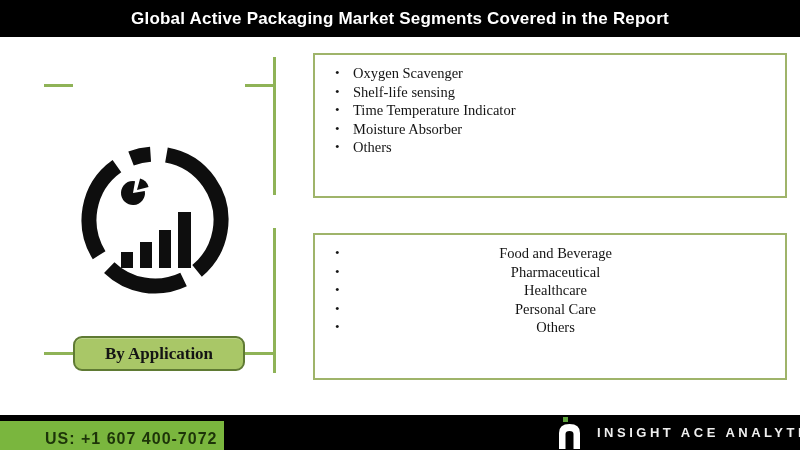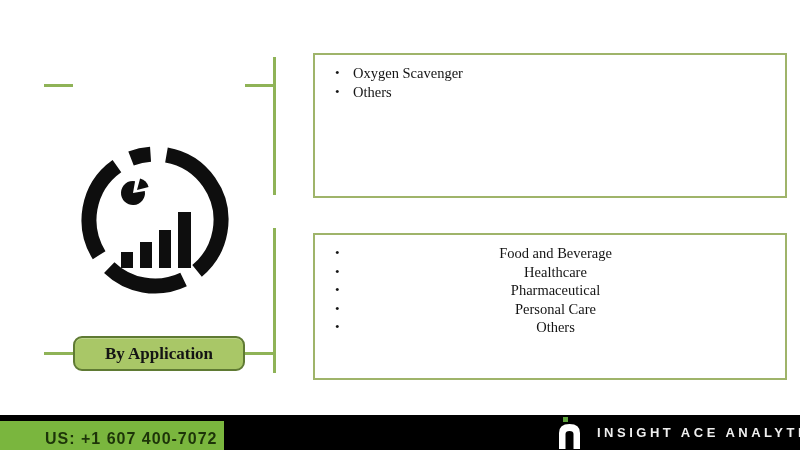--- a/index.html
+++ b/index.html
@@ -69,20 +69,23 @@
   .brand-text{
     color:#efefef;font-weight:bold;font-size:13px;letter-spacing:3.5px;
     font-family:"Liberation Sans",sans-serif;white-space:nowrap;
   }
 </style>
 </head>
 <body>
 
 <div class="canvas">
 
+  <div class="header">
+    <div class="title">Global Active Packaging Market Segments Covered in the Report</div>
+  </div>
 
   <div class="hline stub-type-left"></div>
   <div class="hline stub-type-right"></div>
   <div class="vline vline-type"></div>
   <div class="hline stub-app-left"></div>
   <div class="hline stub-app-right"></div>
   <div class="vline vline-app"></div>
 
   <div class="seg-button btn-app">
     <span>By Application</span>
@@ -94,29 +97,32 @@
     <path d="M60,48 L63.1,36.4 A12,12 0 0 1 71.6,44.9 Z" fill="#0e0e0e"></path>
     <rect x="44" y="110" width="12" height="16" fill="#0e0e0e"></rect>
     <rect x="63" y="100" width="12" height="26" fill="#0e0e0e"></rect>
     <rect x="82" y="88" width="12" height="38" fill="#0e0e0e"></rect>
     <rect x="101" y="70" width="13" height="56" fill="#0e0e0e"></rect>
   </svg>
 
   <div class="list-box box-type">
     <ul>
       <li>Oxygen Scavenger</li>
+      <li>Shelf-life sensing</li>
+      <li>Time Temperature Indicator</li>
+      <li>Moisture Absorber</li>
       <li>Others</li>
     </ul>
   </div>
 
   <div class="list-box box-app">
     <ul>
       <li>Food and Beverage</li>
+      <li>Pharmaceutical</li>
       <li>Healthcare</li>
-      <li>Pharmaceutical</li>
       <li>Personal Care</li>
       <li>Others</li>
     </ul>
   </div>
 
   <div class="footer-bar"></div>
   <div class="footer-phone">
     <span>US: +1 607 400-7072</span>
   </div>
   <div class="brand">

